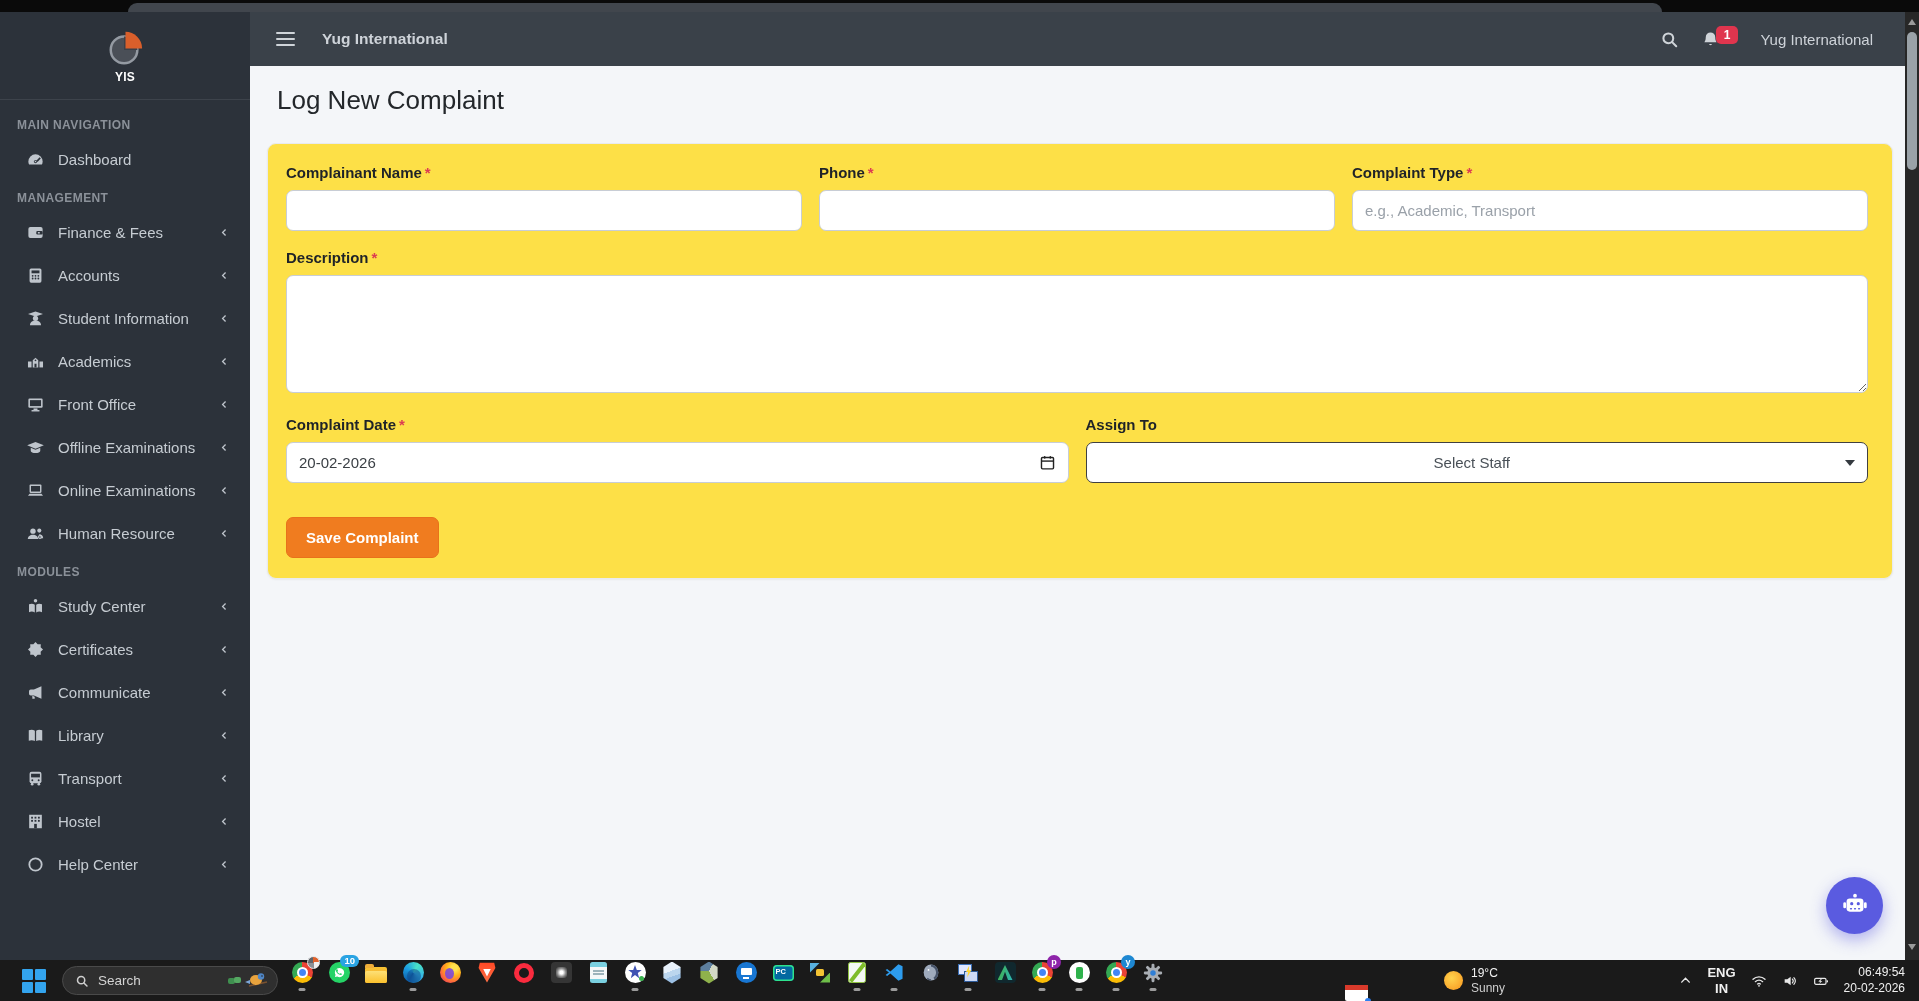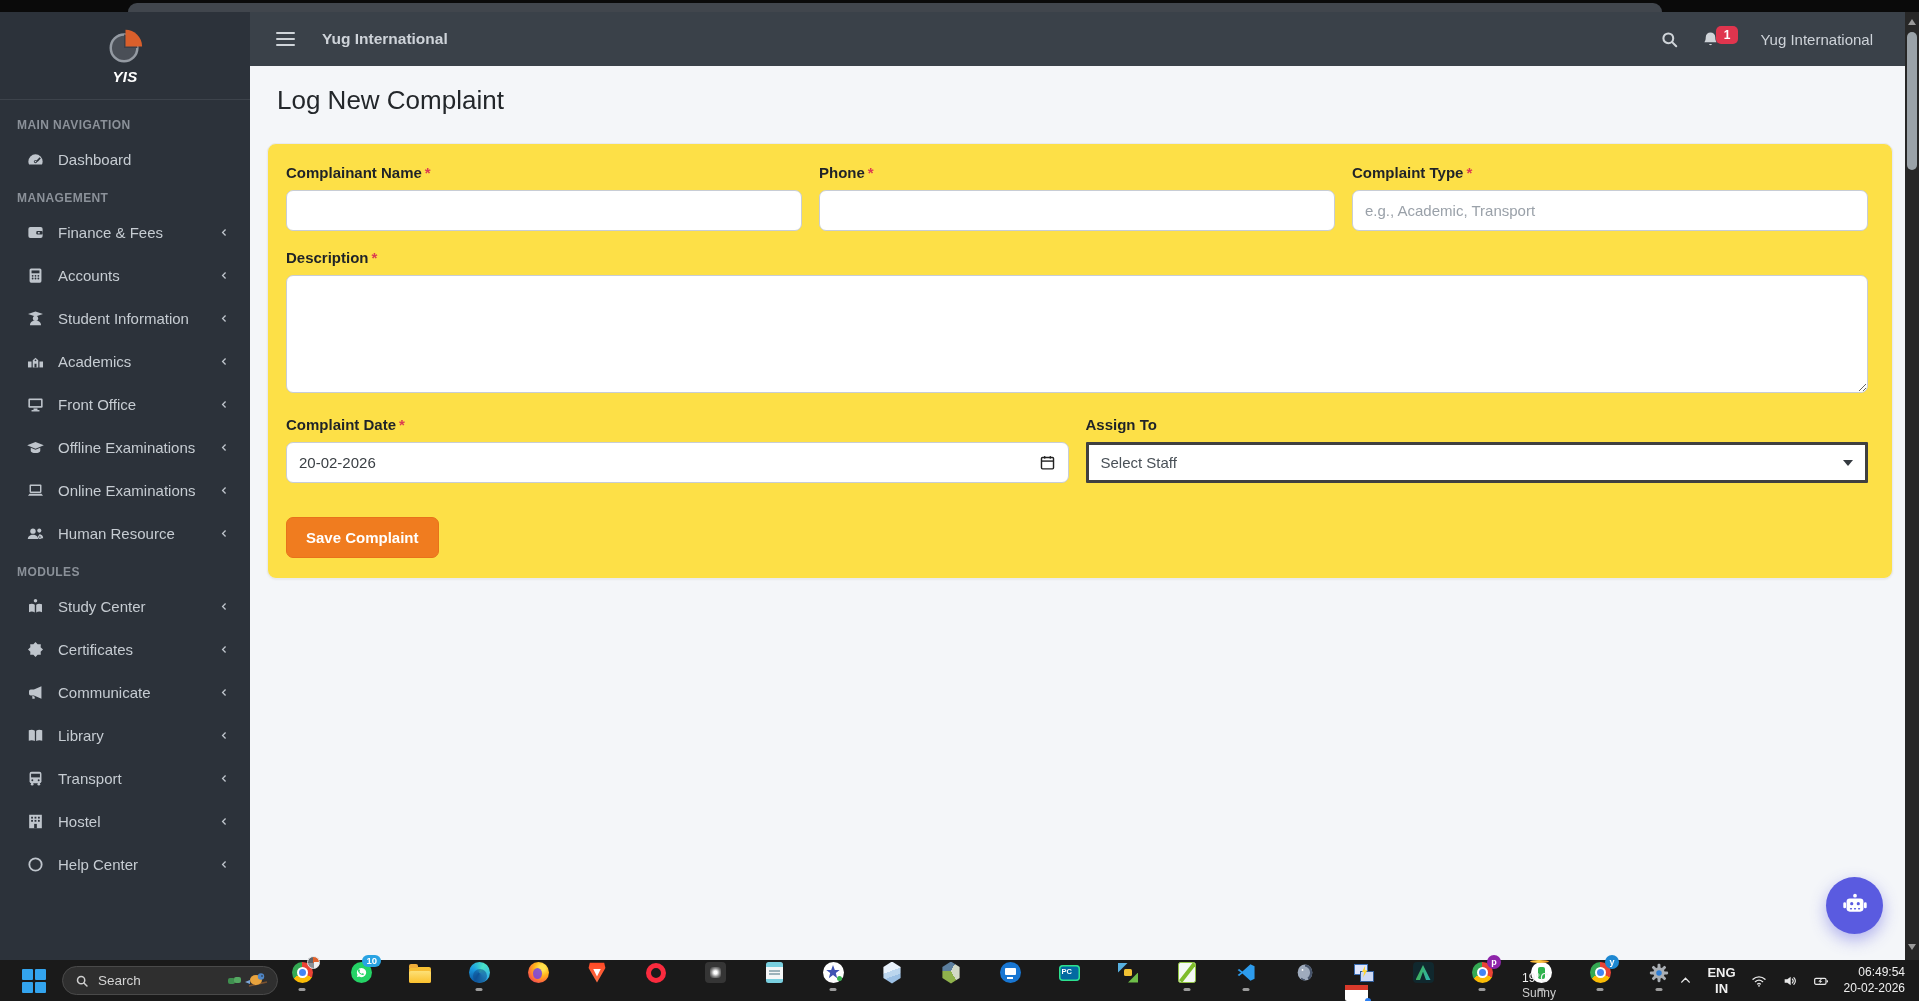--- a/index.html
+++ b/index.html
@@ -8,21 +8,21 @@
   body { position:relative; }
 
   
   .top-strip{position:absolute;top:0;left:0;width:1919px;height:12px;background:#0a0a0a;z-index:50;}
   .tab-sliver{position:absolute;top:3px;left:128px;width:1534px;height:9px;background:#41464d;border-radius:9px 9px 0 0;}
 
   
   .sidebar{position:absolute;top:12px;left:0;width:250px;height:948px;background:#2c323a;z-index:10;overflow:hidden;}
   .logo-box{height:88px;display:flex;flex-direction:column;align-items:center;justify-content:center;border-bottom:1px solid #3d434b;}
   .logo-pie{width:38px;height:40px;}
-  .logo-text{color:#fff;font-weight:700;font-size:15px;margin-top:2px;letter-spacing:.3px;font-style:italic;}
+  .logo-text{color:#fff;font-weight:700;font-size:12px;margin-top:2px;letter-spacing:.3px;}
   .s-nav{padding-top:8px;}
   .s-hdr{padding:10px 16px 6px 17px;color:#8b9199;font-size:12px;font-weight:600;letter-spacing:.4px;}
   .s-item{height:43px;display:flex;align-items:center;padding:0 20px 0 25px;cursor:pointer;color:#c6ccd2;}
   .s-ic{width:20px;height:20px;margin-right:13px;display:flex;align-items:center;justify-content:center;flex:0 0 auto;}
   .s-ic svg{width:19px;height:19px;fill:#bfc5cc;}
   .s-lbl{font-size:15px;flex:1 1 auto;white-space:nowrap;}
   .s-chev{width:12px;height:12px;display:flex;align-items:center;}
   .s-chev svg{width:11px;height:11px;fill:#bfc5cc;}
 
   
@@ -44,21 +44,21 @@
   .grid2{display:grid;grid-template-columns:1fr 1fr;gap:17px;margin-top:19px;}
   .f-col label{display:block;font-size:15px;font-weight:700;color:#1f2328;margin-bottom:9px;}
   .req{color:#dc3c52;margin-left:3px;font-weight:700;}
   .f-input{width:100%;height:41px;border:1px solid #c8cdd5;border-radius:7px;padding:0 12px;font-size:15px;color:#333;outline:none;font-family:"Liberation Sans",sans-serif;background:#fff;}
   .f-input::placeholder{color:#9aa1a9;}
   .f-area{width:100%;height:118px;border:1px solid #c8cdd5;border-radius:7px;padding:9px 12px;font-size:15px;color:#333;resize:both;outline:none;font-family:"Liberation Sans",sans-serif;margin-top:0;}
   .desc-block{margin-top:18px;}
   .fake-input{width:100%;height:41px;border:1px solid #c8cdd5;border-radius:7px;padding:0 12px;display:flex;align-items:center;background:#fff;cursor:text;}
   .fake-input .val{font-size:15px;color:#3a3f44;flex:1;}
   .cal-ic svg{width:17px;height:17px;display:block;}
-  .fake-select{width:100%;height:41px;border:3px solid #404040;border-radius:1px;padding:0 12px;display:flex;align-items:center;background:#fff;cursor:pointer;}
+  .fake-select{width:100%;height:41px;border:1px solid #404040;border-radius:7px;padding:0 12px;display:flex;align-items:center;background:#fff;cursor:pointer;text-align:center;}
   .fake-select .val{font-size:15px;color:#495057;flex:1;}
   .sel-caret{width:0;height:0;border-left:5px solid transparent;border-right:5px solid transparent;border-top:6px solid #343a40;}
   .save-btn{margin-top:34px;background:#f07c1f;border:1px solid #e8721a;color:#fff;font-weight:700;font-size:15px;padding:11px 19px;border-radius:7px;cursor:pointer;font-family:"Liberation Sans",sans-serif;}
 
   
   .robot-btn{position:absolute;left:1826px;top:877px;width:57px;height:57px;border-radius:50%;background:#5a5be0;z-index:40;display:flex;align-items:center;justify-content:center;box-shadow:0 6px 16px rgba(90,91,224,.45);cursor:pointer;}
   .robot-btn svg{width:30px;height:30px;}
 
   
   .scrollbar{position:absolute;top:12px;right:0;width:14px;height:948px;background:#272727;z-index:30;}
@@ -67,21 +67,21 @@
   .sb-thumb{position:absolute;top:20px;left:2px;width:10px;height:138px;background:#9aa2a8;border-radius:5px;cursor:grab;}
 
   
   .taskbar{position:absolute;left:0;bottom:0;width:1919px;height:41px;background:#1a1a1a;z-index:60;}
   .start{position:absolute;left:22px;top:9px;width:23px;height:23px;display:grid;grid-template-columns:11px 11px;grid-template-rows:11px 11px;gap:1.5px;cursor:pointer;}
   .start i{background:#33a4ee;border-radius:1px;}
   .search-pill{position:absolute;left:62px;top:6px;width:216px;height:29px;background:#2f2f2f;border:1px solid #4a4a4a;border-radius:15px;display:flex;align-items:center;padding:0 6px 0 12px;cursor:pointer;}
   .search-pill svg.mag{width:14px;height:14px;margin-right:9px;}
   .search-pill .s-txt{color:#d4d4d4;font-size:13.5px;flex:1;}
   .pill-art{width:46px;height:24px;}
-  .tb-icons{position:absolute;left:291px;top:0;bottom:16px;display:flex;align-items:center;gap:37px;}
+  .tb-icons{position:absolute;left:291px;top:0;bottom:16px;display:flex;align-items:center;gap:15px;}
   .tbi{position:relative;width:22px;height:22px;display:flex;align-items:center;justify-content:center;cursor:pointer;flex:0 0 auto;}
   .has-dash::after{content:"";position:absolute;bottom:-7px;left:50%;transform:translateX(-50%);width:7px;height:2.5px;background:#9b9b9b;border-radius:2px;}
 
   .ic-chrome{width:21px;height:21px;border-radius:50%;background:conic-gradient(#ea4335 0 33%,#fbbc05 33% 66%,#34a853 66%);position:relative;}
   .ic-chrome::before{content:"";position:absolute;inset:5px;background:#4285f4;border:2px solid #fff;border-radius:50%;}
   .badge-pie{position:absolute;top:-6px;right:-7px;width:13px;height:13px;border-radius:50%;background:conic-gradient(#e0622d 0 25%,#efefef 25% 50%,#8b8f95 50% 75%,#5f646b 75%);border:1px solid #e6e6e6;}
   .b-letter{position:absolute;top:-7px;right:-8px;width:14px;height:14px;border-radius:50%;color:#fff;font-size:9px;font-weight:700;display:flex;align-items:center;justify-content:center;}
   .b-purple{background:#8e24aa;} .b-blue{background:#1e88d2;}
   .badge-num{position:absolute;top:-7px;right:-9px;background:#29a3e3;color:#fff;font-size:9.5px;font-weight:700;border-radius:9px;padding:1.5px 4px;line-height:1;}
   .ic-wa{width:21px;height:21px;border-radius:50%;background:#25d366;display:flex;align-items:center;justify-content:center;}
@@ -124,21 +124,21 @@
   .ic-putty i{position:absolute;left:8px;top:4px;width:7px;height:12px;background:#ffd633;clip-path:polygon(60% 0,15% 55%,45% 55%,30% 100%,90% 40%,55% 40%);z-index:2;}
   .ic-ana{width:21px;height:21px;background:#10282e;border-radius:4px;position:relative;}
   .ic-ana::before{content:"";position:absolute;left:3px;top:3px;width:15px;height:15px;background:linear-gradient(100deg,#43b049,#2bb5b8);clip-path:polygon(50% 0,100% 100%,70% 100%,50% 45%,30% 100%,0 100%);}
   .ic-door{width:21px;height:21px;border-radius:50%;background:#fff;position:relative;}
   .ic-door::before{content:"";position:absolute;left:7px;top:4.5px;width:7px;height:12px;background:#2fb24c;border-radius:2px;}
   .ic-gear svg{width:22px;height:22px;display:block;}
   .ic-mini{position:absolute;left:1345px;top:25px;width:23px;height:16px;background:#fff;border-radius:2px;overflow:visible;}
   .ic-mini::before{content:"";position:absolute;left:0;right:0;top:0;height:5px;background:#d93a2b;}
   .ic-mini::after{content:"";position:absolute;right:-3px;bottom:-3px;width:6px;height:6px;border-radius:50%;background:#2d7ff0;}
 
-  .tray-weather{position:absolute;left:1522px;top:0;bottom:0;display:flex;align-items:center;gap:8px;cursor:pointer;flex-direction:column;}
+  .tray-weather{position:absolute;left:1444px;top:0;bottom:0;display:flex;align-items:center;gap:8px;cursor:pointer;}
   .sun{width:19px;height:19px;border-radius:50%;background:radial-gradient(circle at 40% 38%,#ffd34d,#f7941d);}
   .w-txt{display:flex;flex-direction:column;line-height:1.25;}
   .w-temp{color:#f2f2f2;font-size:12px;}
   .w-cond{color:#cfcfcf;font-size:12px;}
   .tray-right{position:absolute;right:14px;top:0;bottom:0;display:flex;align-items:center;gap:15px;}
   .chev-up svg{width:13px;height:13px;display:block;}
   .lang{display:flex;flex-direction:column;align-items:center;line-height:1.2;color:#f0f0f0;font-size:13px;font-weight:600;cursor:pointer;}
   .tray-ic svg{width:16px;height:16px;display:block;}
   .clock{display:flex;flex-direction:column;align-items:flex-end;line-height:1.3;color:#f0f0f0;font-size:12px;cursor:pointer;}
 </style>

